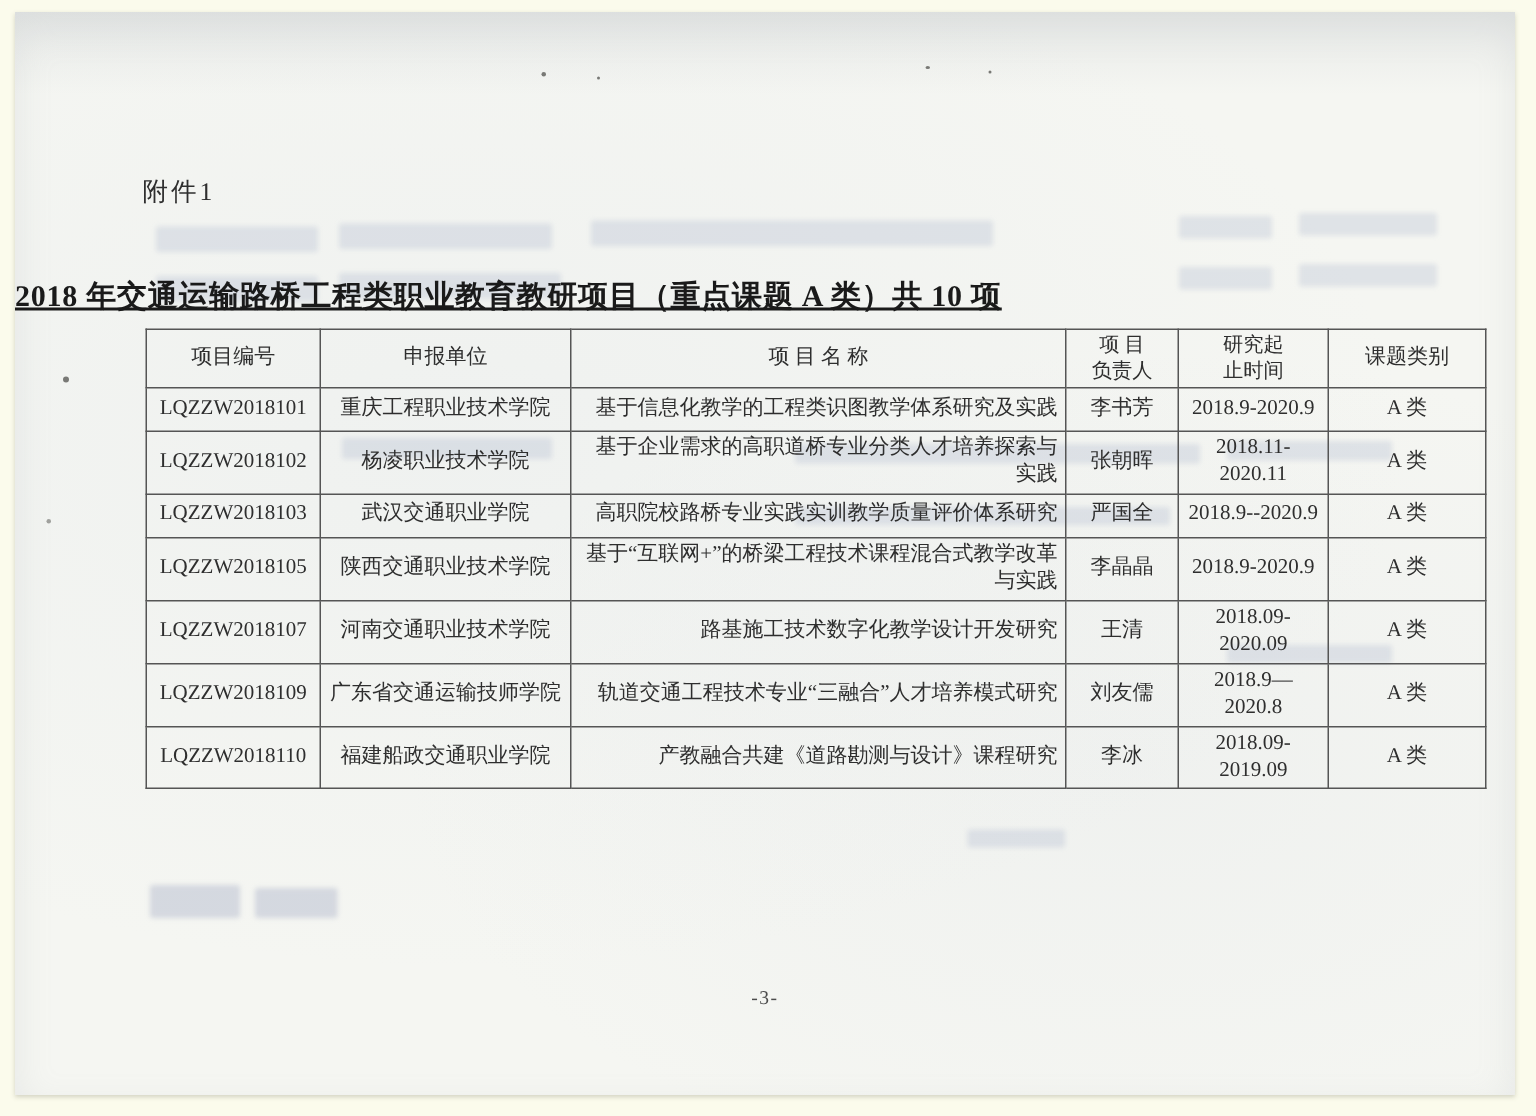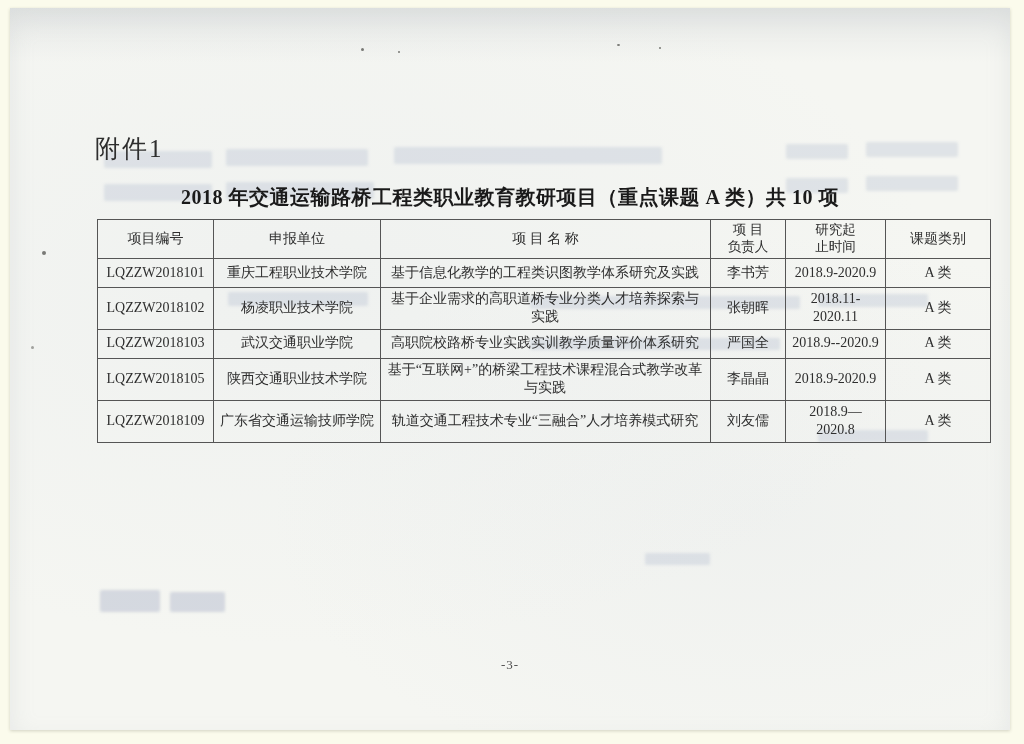--- a/index.html
+++ b/index.html
@@ -30,42 +30,42 @@
     position:absolute; background:var(--ghost); filter:blur(1.6px);
     border-radius:2px; z-index:1;
   }
   .ghost.strong{background:rgba(138,150,182,0.30);}
   .speck{
     position:absolute; background:#50504c; border-radius:50%; z-index:3; opacity:.75;
   }
   .content{position:relative; z-index:2;}
   .attachment-label{
     position:absolute; left:85px; top:108px;
-    font-size:25px; color:var(--ink); letter-spacing:2px;margin-top:16px;
+    font-size:17px; color:var(--ink); letter-spacing:2px;
   }
   .doc-title{
     position:absolute; left:0; top:176px; width:100%;
-    text-align:center; font-size:20px; font-weight:700;
-    color:var(--title-ink); letter-spacing:0.5px;
+    font-size:20px; font-weight:700;
+    color:var(--title-ink); letter-spacing:0.5px;text-decoration:underline;
   }
   .project-table{
     position:absolute; left:87px; top:211px;
     border-collapse:collapse; table-layout:fixed; width:893px;
     color:var(--ink);
   }
   .project-table th,.project-table td{
     border:1px solid var(--border);
     font-weight:normal; font-size:14px; line-height:1.32;
     text-align:center; vertical-align:middle; padding:2px 5px;
     overflow:hidden;
   }
   .project-table thead tr{height:38px;}
   .project-table tbody tr{height:29px;}
   .project-table tbody tr.tall{height:39px;}
-  .project-table td.col-name{text-align:center; padding-left:4px;}
+  .project-table td.col-name{text-align:right; padding-left:4px;}
   .hline{display:block; font-size:13.5px; line-height:1.25;}
   .page-number{
     position:absolute; left:0; top:649px; width:100%;
     text-align:center; font-size:13px; color:#4c4c4c; letter-spacing:1px;
   }
 </style>
 </head>
 <body>
 
 <div class="page">
@@ -152,25 +152,41 @@
           </tr>
           <tr class="tall">
             <td class="col-id">LQZZW2018105</td>
             <td class="col-org">陕西交通职业技术学院</td>
             <td class="col-name">基于“互联网+”的桥梁工程技术课程混合式教学改革与实践</td>
             <td class="col-leader">李晶晶</td>
             <td class="col-period">2018.9-2020.9</td>
             <td class="col-category">A 类</td>
           </tr>
           <tr>
+            <td class="col-id">LQZZW2018107</td>
+            <td class="col-org">河南交通职业技术学院</td>
+            <td class="col-name">路基施工技术数字化教学设计开发研究</td>
+            <td class="col-leader">王清</td>
+            <td class="col-period">2018.09-2020.09</td>
+            <td class="col-category">A 类</td>
+          </tr>
+          <tr>
             <td class="col-id">LQZZW2018109</td>
             <td class="col-org">广东省交通运输技师学院</td>
             <td class="col-name">轨道交通工程技术专业“三融合”人才培养模式研究</td>
             <td class="col-leader">刘友儒</td>
             <td class="col-period">2018.9—2020.8</td>
+            <td class="col-category">A 类</td>
+          </tr>
+          <tr>
+            <td class="col-id">LQZZW2018110</td>
+            <td class="col-org">福建船政交通职业学院</td>
+            <td class="col-name">产教融合共建《道路勘测与设计》课程研究</td>
+            <td class="col-leader">李冰</td>
+            <td class="col-period">2018.09-2019.09</td>
             <td class="col-category">A 类</td>
           </tr>
         </tbody>
     </table>
 
     <div class="page-number">-3-</div>
   </div>
 </div>
 
 </body></html>

